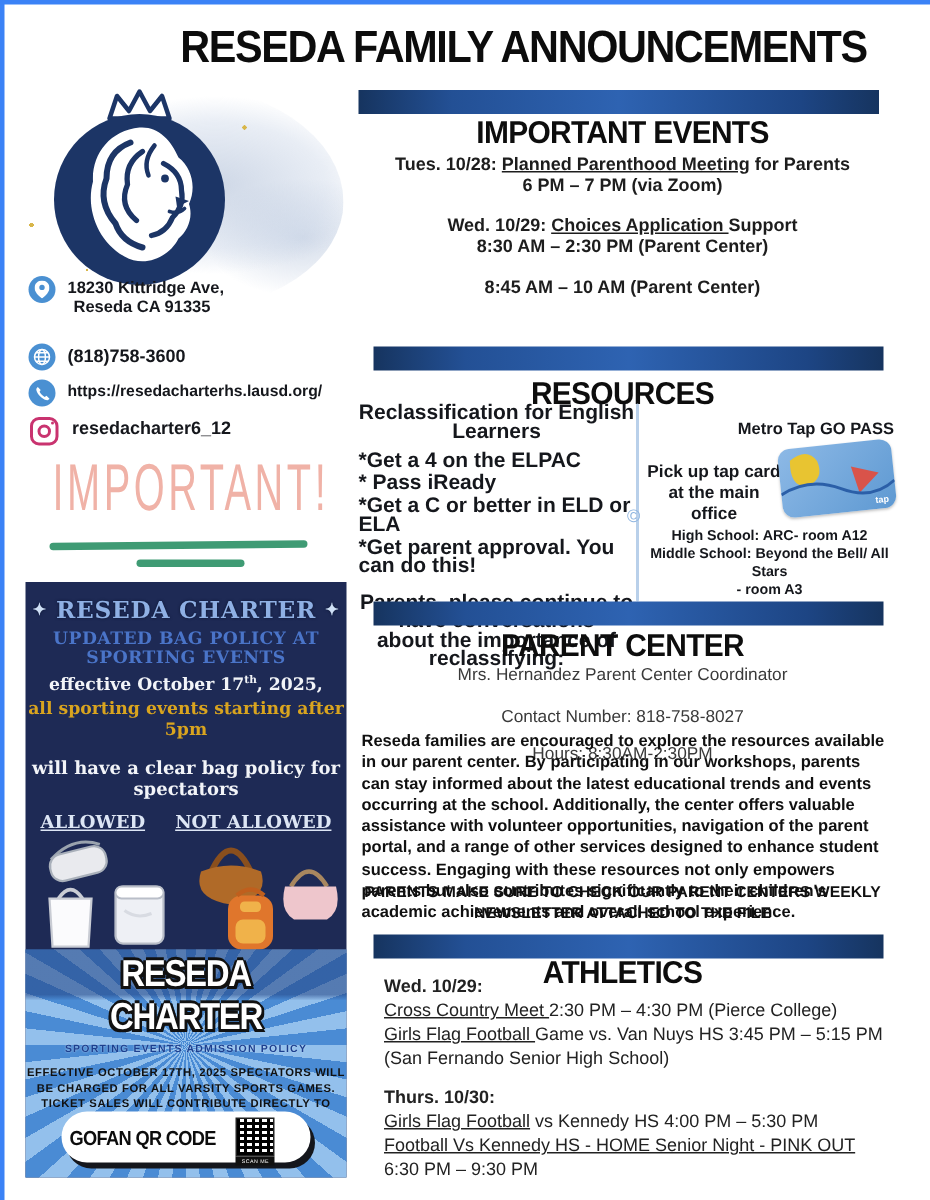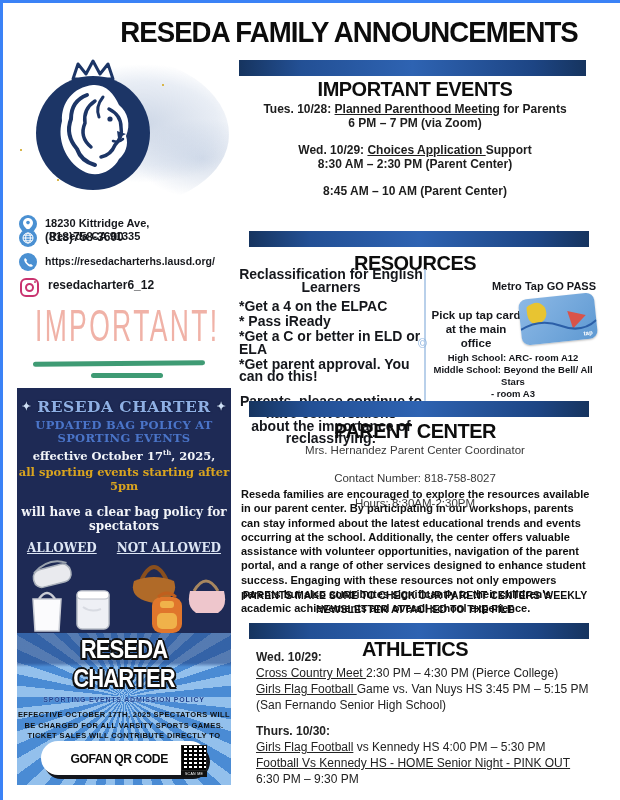--- a/index.html
+++ b/index.html
@@ -78,21 +78,21 @@
         linear-gradient(180deg,rgba(34,66,130,.55) 0 30px,rgba(255,255,255,0) 34px),
         repeating-conic-gradient(from 0deg at 50% 42%,#4a8bd4 0deg 6deg,#93c0ec 6deg 12deg);}
   .fl-big{font-family:"Liberation Sans",sans-serif;font-size:25px;font-weight:900;color:#fff;
           letter-spacing:-1px;transform:scaleX(.88);transform-origin:center;margin-top:2px;
           text-shadow:-2px 0 0 #111,2px 0 0 #111,0 -2px 0 #111,0 2px 0 #111,2px 2px 0 #111,-2px 2px 0 #111;}
   .fl-adm{font-family:"Liberation Sans",sans-serif;font-size:7px;font-weight:bold;color:#1c3f8f;
           letter-spacing:.8px;margin-top:3px;text-shadow:0 0 1px #cfe2f6;}
   .fl-policy{font-family:"Liberation Sans",sans-serif;font-size:7.5px;font-weight:bold;color:#111;
              line-height:10.5px;margin-top:7px;letter-spacing:.4px;}
   .gofan{position:absolute;left:24px;top:108px;width:166px;height:34px;background:#fff;border-radius:17px;
-         box-shadow:3px 4px 0 #14161c;display:flex;align-items:center;justify-content:flex-end;gap:8px;}
+         box-shadow:3px 4px 0 #14161c;display:flex;align-items:center;justify-content:flex-start;gap:8px;}
   .gofan-txt{font-family:"Liberation Sans",sans-serif;font-size:13.5px;font-weight:900;color:#0c0c0c;
              letter-spacing:-.5px;transform:scaleX(.9);}
   .qr{width:24px;height:24px;background:#fff;border:1px solid #222;position:relative;
       background-image:repeating-linear-gradient(0deg,#000 0 2px,transparent 2px 4px),
                        repeating-linear-gradient(90deg,#000 0 2px,transparent 2px 5px);}
   .scanme{position:absolute;left:-1px;bottom:-7px;width:26px;height:6px;background:#111;color:#fff;
           font-family:"Liberation Sans",sans-serif;font-size:3.5px;line-height:6px;text-align:center;letter-spacing:.3px;}
 </style>
 </head>
 <body>
@@ -111,21 +111,21 @@
       <path d="M58 38 Q42 44 42 62 Q36 78 48 92 Q52 104 66 108" fill="none" stroke="#1c3566" stroke-width="4" stroke-linecap="round"></path>
       <path d="M66 44 Q54 52 56 66 Q50 80 62 90" fill="none" stroke="#1c3566" stroke-width="3.5" stroke-linecap="round"></path>
       <path d="M74 40 Q66 50 70 60" fill="none" stroke="#1c3566" stroke-width="3" stroke-linecap="round"></path>
       <path d="M80 52 Q92 58 92 70 Q94 80 86 88 Q82 98 72 100" fill="none" stroke="#1c3566" stroke-width="3.5" stroke-linecap="round"></path>
       <circle cx="81" cy="62" r="2.6" fill="#1c3566"></circle>
       <path d="M88 74 L97 77 L89 81 Z" fill="#1c3566"></path>
       <path d="M84 84 Q90 86 94 82" fill="none" stroke="#1c3566" stroke-width="2.5" stroke-linecap="round"></path>
     </svg>
   </div>
 
-  <div class="abs contact-row" style="top:212px;">
+  <div class="abs contact-row" style="top:181px;">
     <span class="cicon">
       <svg width="10" height="12" viewBox="0 0 10 12">
           <path d="M5 0 C2.2 0 0 2.2 0 5 C0 8.5 5 12 5 12 C5 12 10 8.5 10 5 C10 2.2 7.8 0 5 0 Z" fill="#fff"></path>
           <circle cx="5" cy="4.6" r="1.8" fill="#4a90d2"></circle>
         </svg>
     </span>
     <span class="ctext">
       <span>18230 Kittridge Ave,</span><br>
       <span style="padding-left:4px;">Reseda  CA 91335</span>
     </span>

